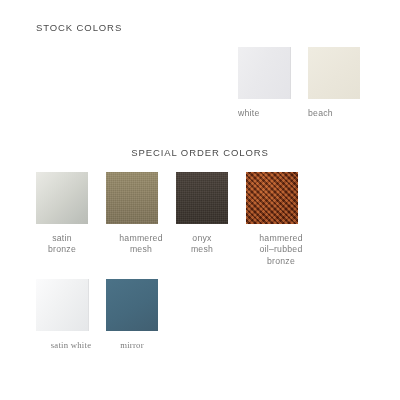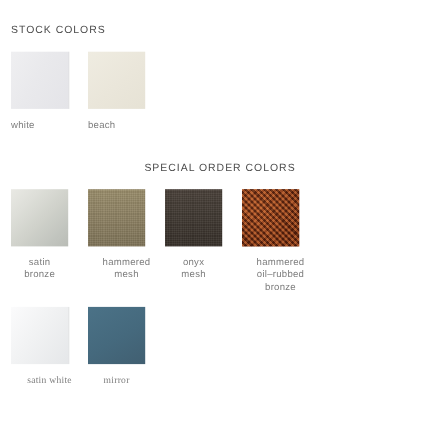--- a/index.html
+++ b/index.html
@@ -13,40 +13,40 @@
     overflow: hidden;
     font-family: "Liberation Sans", sans-serif;
     -webkit-font-smoothing: antialiased;
   }
   .page {
     position: relative;
     width: 400px;
     height: 400px;
     background: #ffffff;
     box-sizing: border-box;
-    padding: 0 10px;
+    padding: 0 36px;
   }
 
   .section-title {
     font-size: 9.5px;
     letter-spacing: 0.9px;
     color: #4a4a4a;
     font-weight: 400;
     text-transform: uppercase;
     white-space: nowrap;
   }
 
   .section-stock { padding-top: 22px; }
   .section-special { padding-top: 27px; text-align: center; }
 
   .swatch-row {
     display: flex;
     align-items: flex-start;
   }
-  .swatch-row.row-stock { margin-top: 14px; }
+  .swatch-row.row-stock { margin-top: 14px; justify-content: flex-end; }
   .swatch-row.row-special-1 { margin-top: 14px; }
   .swatch-row.row-special-2 { margin-top: 12px; font-family: Liberation Serif, serif; }
 
   .swatch-cell {
     width: 52px;
     margin-right: 18px;
     display: flex;
     flex-direction: column;
   }
   .swatch-cell:last-child { margin-right: 4px; }

